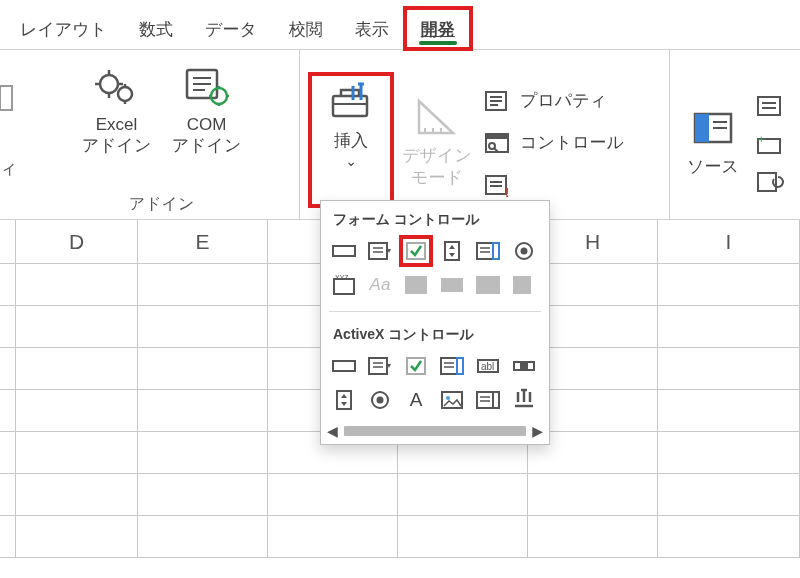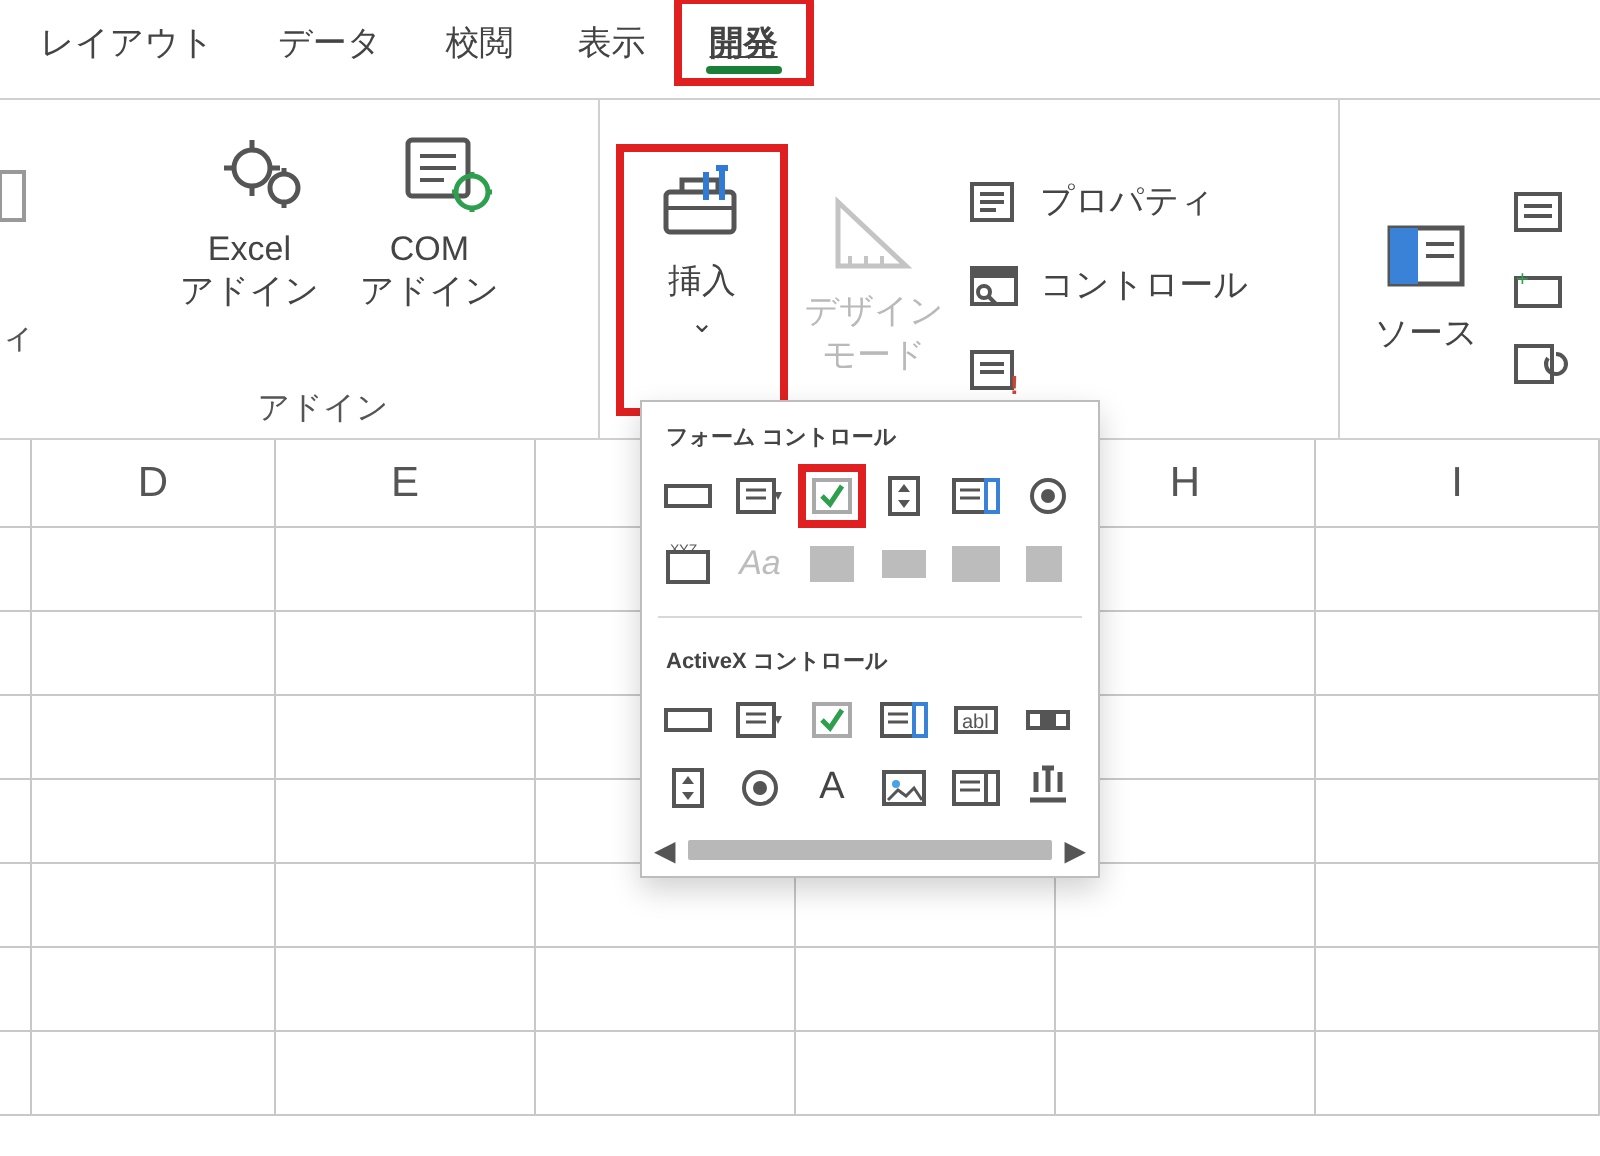--- a/index.html
+++ b/index.html
@@ -10,21 +10,21 @@
     color: #444;
     background: #fff;
     width: 800px;
     height: 578px;
     overflow: hidden;
     position: relative;
   }
   
   .menubar {
     display: flex;
-    align-items: flex-start;
+    align-items: flex-end;
     height: 50px;
     padding: 0 4px;
     border-bottom: 1px solid #d0d0d0;
   }
   .menu-item {
     padding: 10px 16px 8px;
     cursor: pointer;
     position: relative;
   }
   .menu-item.active {
@@ -70,21 +70,21 @@
     flex-direction: column;
     align-items: center;
     justify-content: flex-start;
     width: 86px;
     padding: 14px 2px 0;
     cursor: pointer;
     font-size: 17px;
     line-height: 1.25;
     text-align: center;
   }
-  .rbtn.wide { width: 90px; align-items: flex-end; }
+  .rbtn.wide { width: 90px; }
   .rbtn-icon {
     width: 52px; height: 44px;
     margin-bottom: 6px;
     display: flex; align-items: center; justify-content: center;
   }
   .rbtn.disabled { color: #b9b9b9; align-items: center; }
   .chev { margin-top: 2px; font-size: 14px; }
 
   
   .small-stack {
@@ -136,21 +136,21 @@
     position: absolute;
     left: 320px; top: 200px;
     width: 230px;
     background: #fff;
     border: 1px solid #bdbdbd;
     box-shadow: 0 6px 14px rgba(0,0,0,0.18);
     z-index: 40;
   }
   .popup-title {
     font-weight: 700;
-    font-size: 11px;
+    font-size: 14px;
     padding: 10px 12px 6px;
   }
   .ctrl-grid {
     display: flex; flex-wrap: wrap;
     padding: 2px 8px 8px;
     gap: 6px 6px;
   }
   .ctrl {
     width: 30px; height: 28px;
     display: flex; align-items: center; justify-content: center;
@@ -179,20 +179,21 @@
 
 <div class="partial-left">
   <svg width="16" height="36" viewBox="0 0 16 36">
       <rect x="0" y="6" width="12" height="24" fill="none" stroke="#999" stroke-width="2"></rect>
     </svg>
   <span style="font-size:17px;color:#555">ィ</span>
 </div>
 
 <div class="menubar">
   <div class="menu-item">レイアウト</div>
+  <div class="menu-item">数式</div>
   <div class="menu-item">データ</div>
   <div class="menu-item">校閲</div>
   <div class="menu-item">表示</div>
   <div class="menu-item active red-box">開発</div>
 </div>
 
 <div class="ribbon">
   <div style="width:24px;border-right:1px solid #d0d0d0"></div>
 
   <div class="rgroup" style="width:276px">

